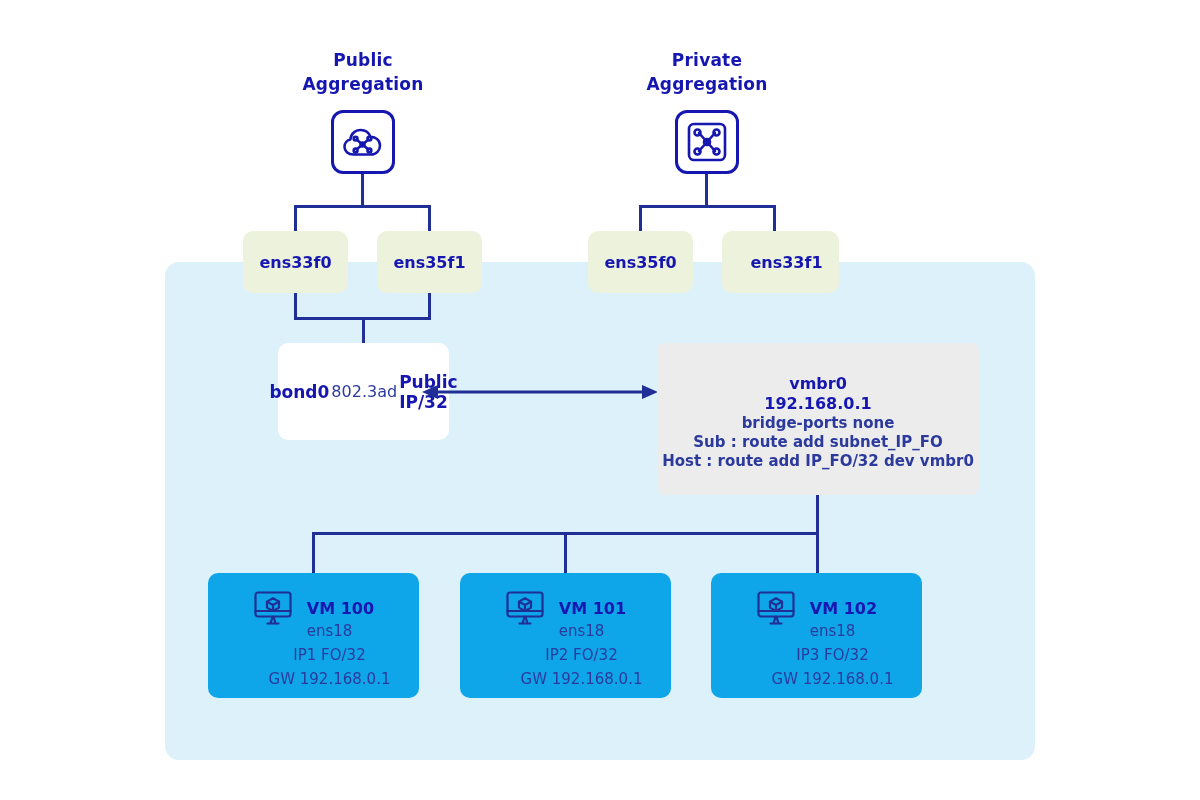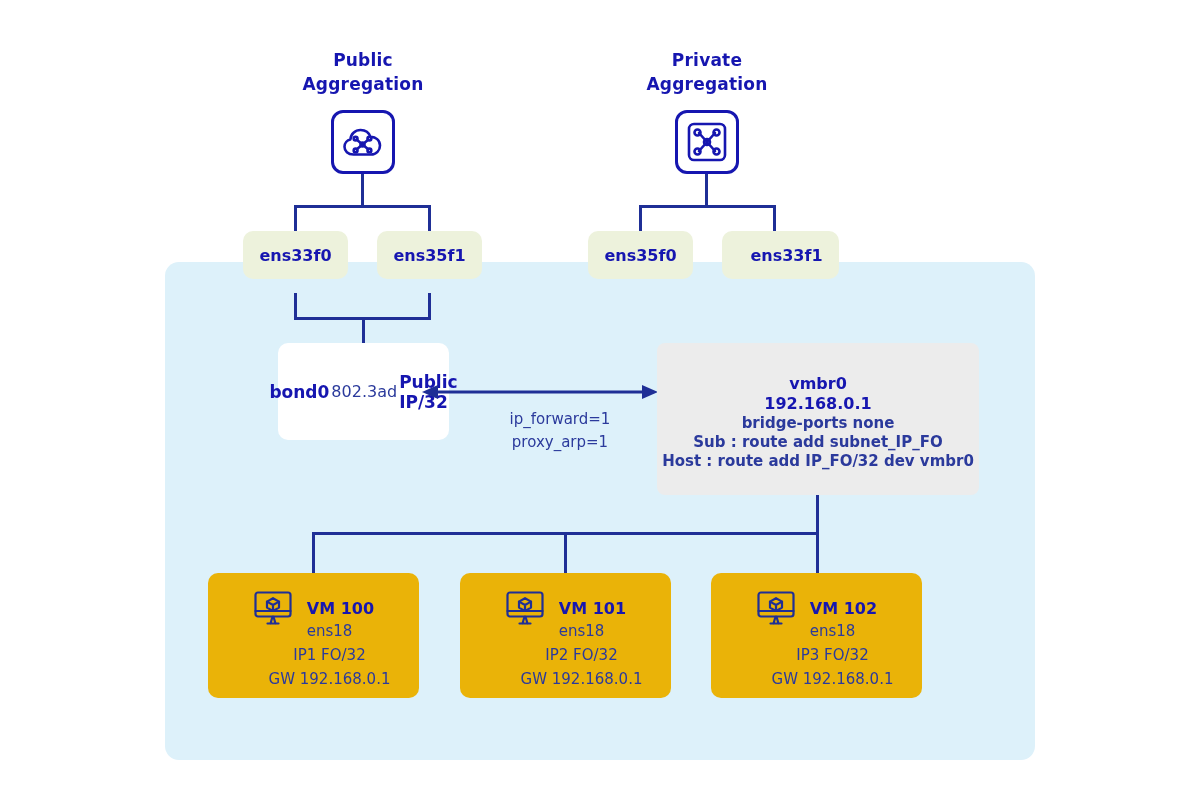--- a/index.html
+++ b/index.html
@@ -61,21 +61,21 @@
     display: flex;
     align-items: center;
     justify-content: center;
   }
   .agg-icon svg { display: block; }
 
   
   .nic-box {
     position: absolute;
     width: 105px;
-    height: 48px;
+    height: 62px;
     background: #edf2dc;
     border-radius: 10px;
     display: flex;
     align-items: center;
     justify-content: center;
     font-weight: bold;
     font-size: 16px;
     color: #1616b0;
   }
   
@@ -134,21 +134,21 @@
     font-size: 15px;
     color: #2b3a9c;
     line-height: 23px;
   }
 
   
   .vm-box {
     position: absolute;
     width: 211px;
     height: 125px;
-    background: #eab308;
+    background: #0ea5e9;
     border-radius: 10px;
     box-sizing: border-box;
   }
   .vm-head {
     position: absolute;
     left: 0; top: 17px;
     width: 211px;
     display: flex;
     align-items: center;
     justify-content: center;
@@ -252,24 +252,20 @@
     <div class="l3">Public IP/32</div>
   </div>
 
   <div class="arrow-wrap">
     <svg width="240" height="22" viewBox="0 0 240 22" fill="none">
       <line x1="14" y1="11" x2="226" y2="11" stroke="#1f2f96" stroke-width="3"></line>
       <polygon points="2,11 18,4 18,18" fill="#1f2f96"></polygon>
       <polygon points="238,11 222,4 222,18" fill="#1f2f96"></polygon>
     </svg>
   </div>
-  <div class="arrow-labels">
-    <div>ip_forward=1</div>
-    <div>proxy_arp=1</div>
-  </div>
 
   <div class="bridge-box">
     <div class="l1">vmbr0</div>
     <div class="l2">192.168.0.1</div>
     <div class="l3">bridge-ports none</div>
     <div class="l4">Sub : route add subnet_IP_FO</div>
     <div class="l5">Host : route add IP_FO/32 dev vmbr0</div>
   </div>
 
   <div class="conn conn-v" style="left:816px; top:495px; height:39px;"></div>

